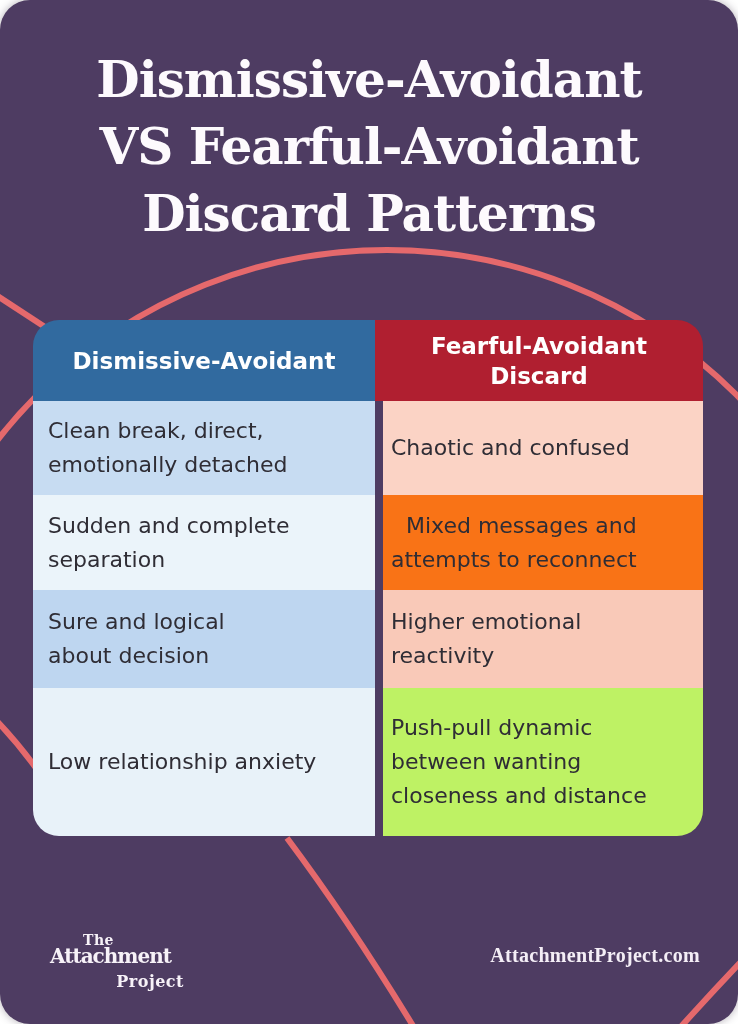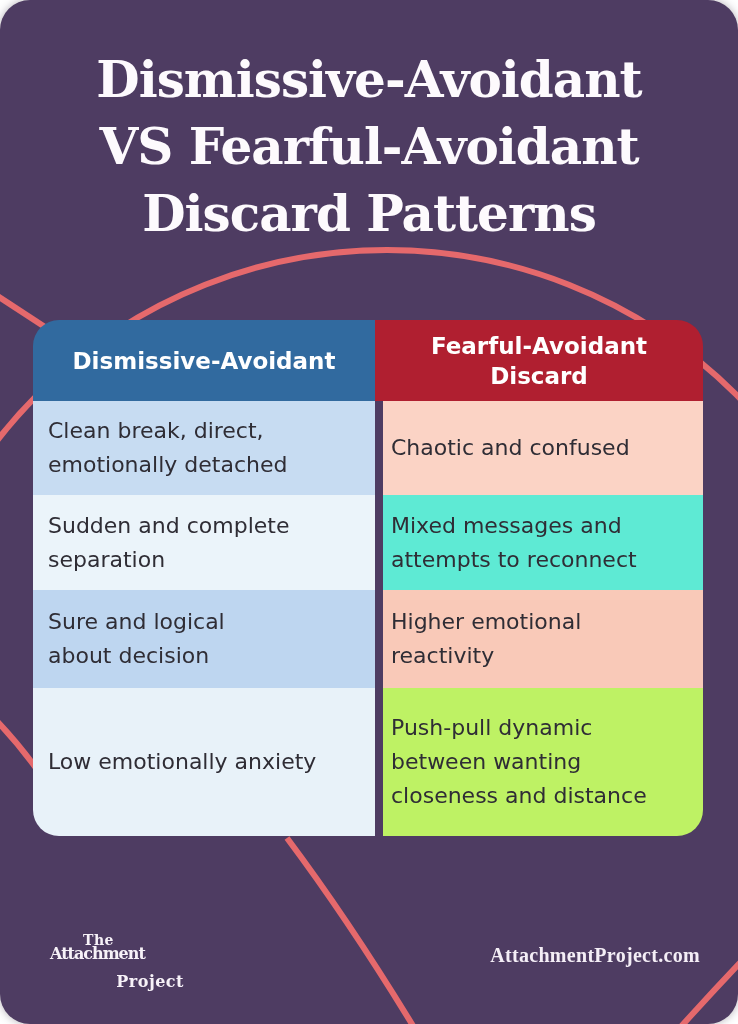--- a/index.html
+++ b/index.html
@@ -57,33 +57,33 @@
     white-space:pre-line;
     padding:0 8px;box-sizing:border-box;
   }
   .h-left{background:#316a9f;}
   .h-right{background:#b01f30;}
   .l1{background:#c7dcf2;}
   .l2{background:#ebf4fa;}
   .l3{background:#bed6f0;}
   .l4{background:#e8f2f9;}
   .r1{background:#fbd3c5;}
-  .r2{background:#5eead4;}
+  .r2{background:#f97316;text-align:right;}
   .r3{background:#f9c9b8;}
   .r4{background:#bef264;}
   .logo{
     position:absolute;left:42px;top:932px;width:136px;height:58px;
     z-index:2;
     color:#f7f2f8;
     font-family:"DejaVu Serif", serif;
     font-weight:bold;
     margin-left:8px;
   }
   .logo .the{position:absolute;left:33px;top:0;font-size:14px;letter-spacing:0.5px;}
-  .logo .attachment{position:absolute;left:0;top:12px;font-size:16px;letter-spacing:-1px;}
+  .logo .attachment{position:absolute;left:0;top:12px;font-size:20px;letter-spacing:-1px;}
   .logo .project{position:absolute;right:2px;top:40px;font-size:16px;letter-spacing:0.5px;}
   .website{
     position:absolute;right:38px;top:944px;
     z-index:2;
     font-weight:bold;font-size:20px;
     color:#f4eef6;
     letter-spacing:0.3px;
     font-family:Liberation Serif, serif;
   }
 </style>
@@ -118,21 +118,21 @@
     <div class="cell left l2">Sudden and complete
 separation</div>
     <div class="cell right r2">Mixed messages and
 attempts to reconnect</div>
 
     <div class="cell left l3">Sure and logical
 about decision</div>
     <div class="cell right r3">Higher emotional
 reactivity</div>
 
-    <div class="cell left l4">Low emotionally anxiety</div>
+    <div class="cell left l4">Low relationship anxiety</div>
     <div class="cell right r4">Push-pull dynamic
 between wanting
 closeness and distance</div>
   </div>
 
   <div class="logo">
     <span class="the">The</span>
     <span class="attachment">Attachment</span>
     <span class="project">Project</span>
   </div>

